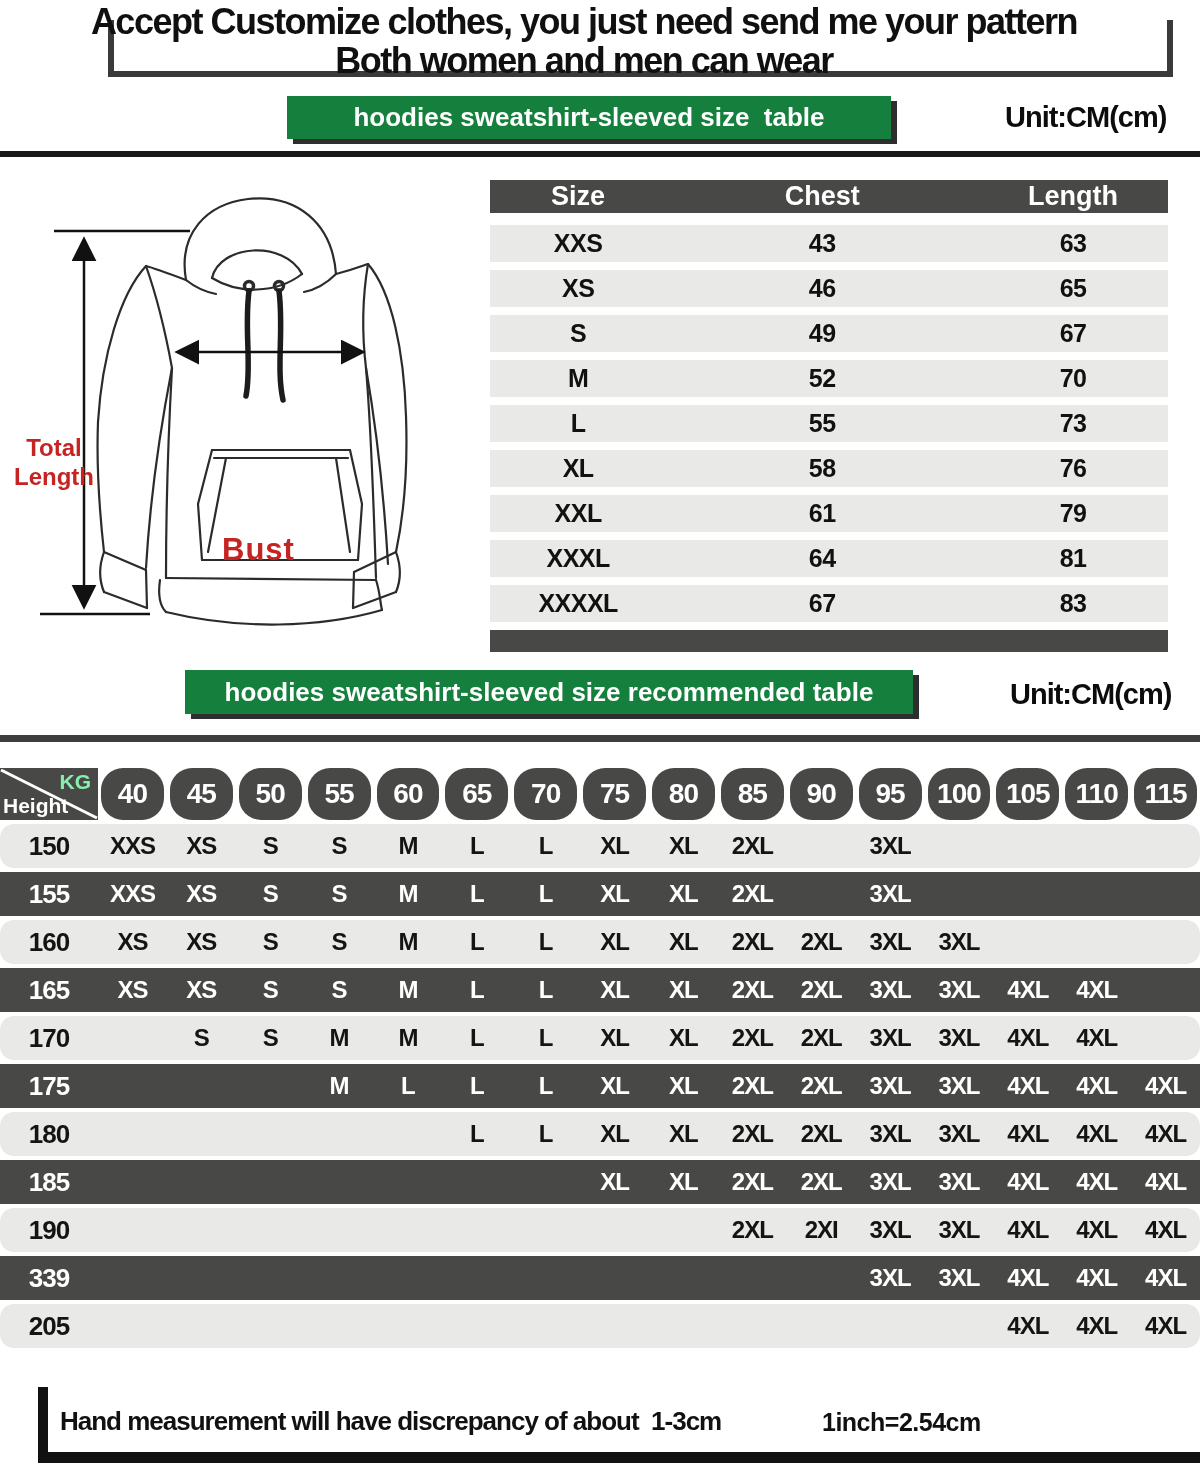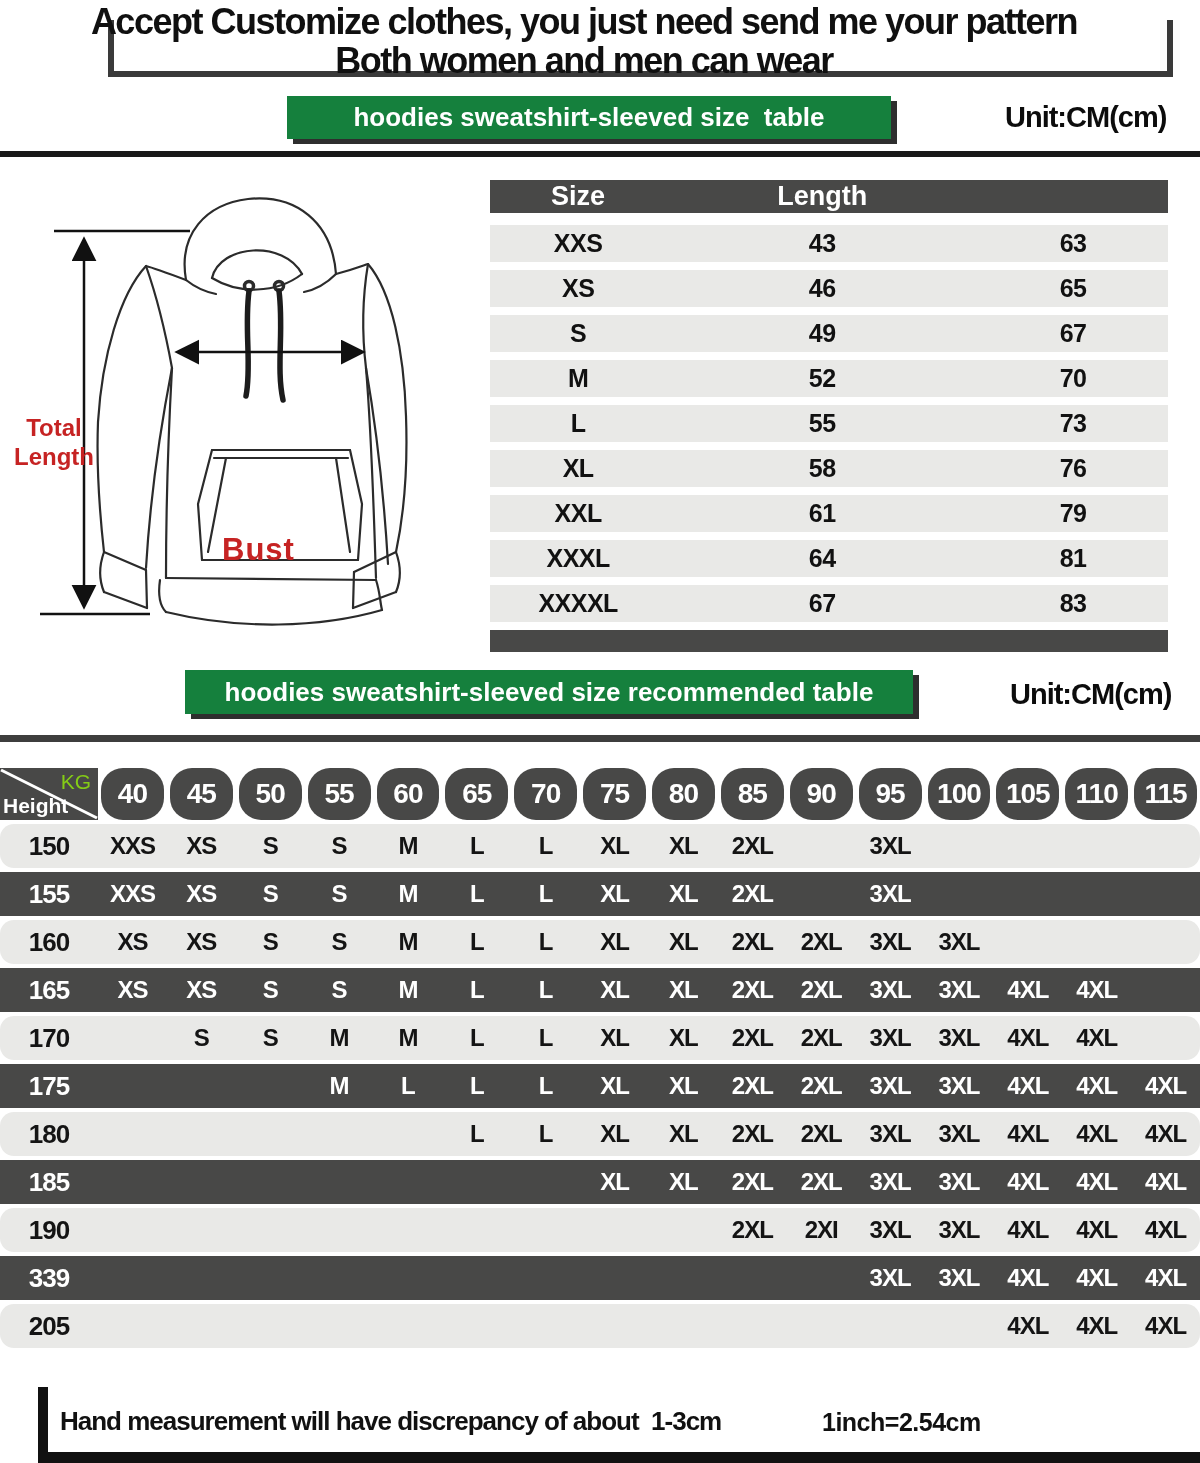--- a/index.html
+++ b/index.html
@@ -20,41 +20,41 @@
   .unit{position:absolute;font-weight:bold;font-size:29px;letter-spacing:-1px;color:#0c0c0c;}
   .unit1{left:1005px;top:101px;}
   .unit2{left:1010px;top:678px;}
   .divider1{position:absolute;left:0;top:151px;width:1200px;height:6px;background:#181818;}
   .divider2{position:absolute;left:0;top:735px;width:1200px;height:7px;background:#3e3e3d;}
 
   
   .figure{position:absolute;left:0;top:160px;width:490px;height:500px;}
   .red-label{position:absolute;color:#c62323;font-weight:bold;}
   .bust-label{left:222px;top:372px;font-size:31px;letter-spacing:1px;}
-  .total-label{left:2px;top:413px;width:104px;font-size:24px;line-height:29px;text-align:center;}
+  .total-label{left:2px;top:433px;width:104px;font-size:24px;line-height:29px;text-align:center;}
 
   
   .size-table{position:absolute;left:490px;top:180px;width:678px;}
   .st-head{display:grid;grid-template-columns:26% 46% 28%;height:33px;background:#484847;
            color:#fff;font-weight:bold;font-size:27px;line-height:33px;text-align:center;}
   .st-body{margin-top:12px;}
   .st-row{display:grid;grid-template-columns:26% 46% 28%;height:37px;margin-bottom:8px;
           background:#e9e9e7;font-weight:bold;font-size:25px;line-height:37px;text-align:center;
           letter-spacing:-0.5px;}
   .st-bar{height:22px;background:#484847;}
 
   
   .matrix{position:absolute;left:0;top:768px;width:1200px;}
   .mx-grid{display:grid;grid-template-columns:98px repeat(16,1fr);}
   .mx-header{height:52px;}
   .mx-h-cell{margin:0 3px;background:#484847;color:#fff;font-weight:bold;font-size:28px;
              line-height:52px;text-align:center;letter-spacing:-1px;border-radius:22px;}
   .mx-corner{position:relative;background:#484847;margin:0;}
   .mx-corner svg{position:absolute;left:0;top:0;width:100%;height:100%;}
-  .mx-corner .kg{position:absolute;top:2px;right:7px;color:#84cc16;font-weight:normal;font-size:21px;}
+  .mx-corner .kg{position:absolute;top:2px;right:7px;color:#86efac;font-weight:bold;font-size:21px;}
   .mx-corner .hgt{position:absolute;bottom:2px;left:3px;color:#fff;font-weight:bold;font-size:21px;}
   .mx-row{height:44px;margin-top:4px;font-weight:bold;font-size:24px;line-height:44px;
           text-align:center;letter-spacing:-1px;}
   .mx-row.light{background:#e9e9e7;color:#141414;border-radius:14px;}
   .mx-row.dark{background:#484847;color:#fff;}
   .mx-height{font-size:26px;}
 
   
   .note-left{position:absolute;left:38px;top:1387px;width:10px;height:76px;background:#111;}
   .note-bottom{position:absolute;left:38px;top:1452px;width:1162px;height:11px;background:#111;}
@@ -142,20 +142,21 @@
         <path d="M 178,192 L 362,192" marker-start="url(#ah)" marker-end="url(#ah)"></path>
       </g>
     </svg>
     <div class="red-label bust-label" style="position:absolute;">Bust</div>
   </div>
   <div class="red-label total-label">Total Length</div>
 
   <div class="size-table">
     <div class="st-head">
       <div>Size</div>
+      <div>Chest</div>
       <div>Length</div>
     </div>
     <div class="st-body">
         <div class="st-row">
           <div class="st-cell">XXS</div>
           <div class="st-cell">43</div>
           <div class="st-cell">63</div>
         </div>
         <div class="st-row">
           <div class="st-cell">XS</div>

